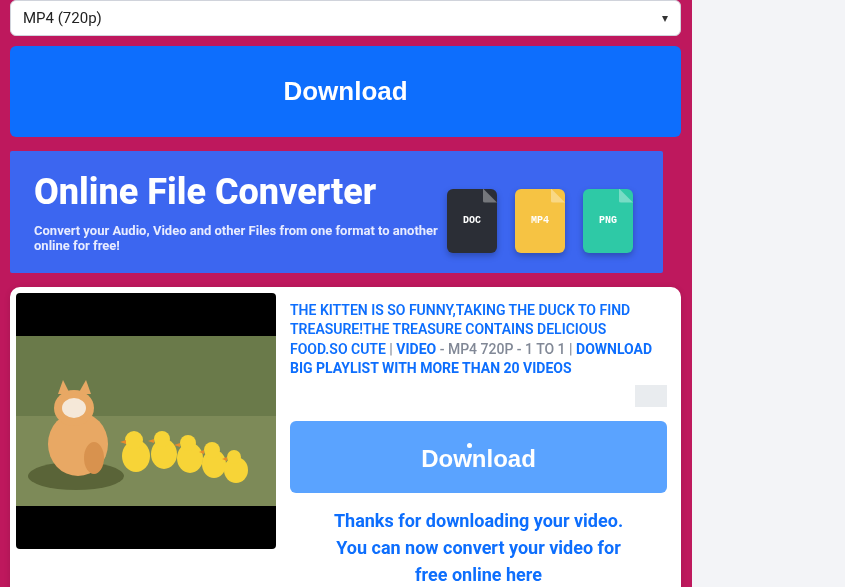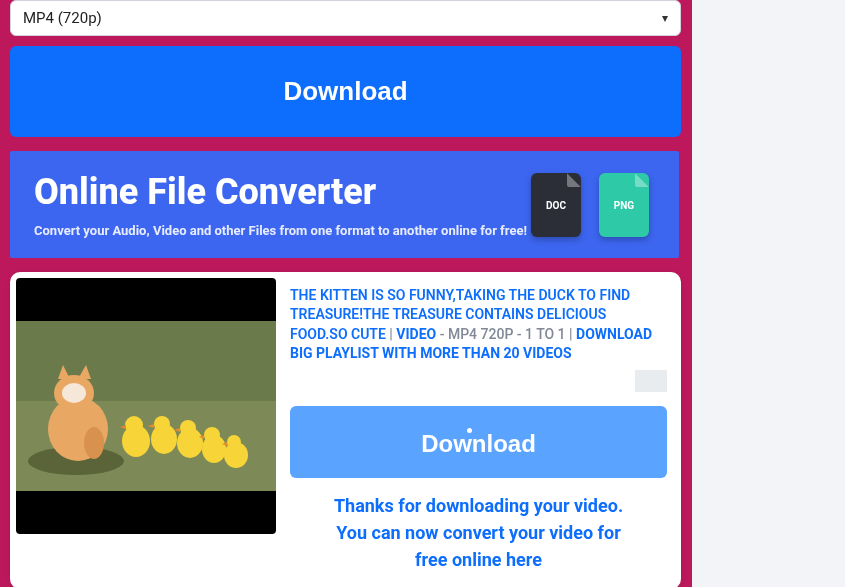--- a/index.html
+++ b/index.html
@@ -40,26 +40,26 @@
     color: #fff;
     border: none;
     border-radius: 6px;
     font-size: 26px;
     font-weight: 700;
     padding: 30px 0;
     width: calc(100% - 20px);
     cursor: pointer;
   }
   .banner {
-    margin: 0 12px 14px 10px;
+    margin: 0 28px 14px 10px;
     background: #3c66f0;
     border-radius: 2px;
     padding: 22px 24px 20px 24px;
     display: flex;
-    align-items: center;
+    align-items: flex-end;
     justify-content: space-between;
     cursor: pointer;
   }
   .banner-left { color: #fff; }
   .banner-title {
     font-size: 36px;
     font-weight: 800;
     line-height: 1.1;
     margin-bottom: 10px;
   }
@@ -78,20 +78,21 @@
     height: 64px;
     border-radius: 6px;
     position: relative;
     box-shadow: 0 3px 6px rgba(0,0,0,0.25);
     display: flex;
     align-items: center;
     justify-content: center;
     font-size: 10px;
     font-weight: 700;
     color: #fff;
+    font-family: Liberation Mono, monospace;
   }
   .ficon::before {
     content: "";
     position: absolute;
     top: 0; right: 0;
     width: 14px; height: 14px;
     background: rgba(255,255,255,0.35);
     clip-path: polygon(0 0, 100% 100%, 0 100%);
     border-bottom-left-radius: 2px;
   }
@@ -195,20 +196,21 @@
 
   <button class="big-download">Download</button>
 
   <div class="banner">
     <div class="banner-left">
       <div class="banner-title">Online File Converter</div>
       <div class="banner-sub">Convert your Audio, Video and other Files from one format to another online for free!</div>
     </div>
     <div class="banner-icons">
       <div class="ficon doc">DOC</div>
+      <div class="ficon mp4">MP4</div>
       <div class="ficon png">PNG</div>
     </div>
   </div>
 
   <div class="card">
     <div class="thumb">
       <svg viewBox="0 0 260 170" xmlns="http://www.w3.org/2000/svg">
         <rect width="260" height="170" fill="#6a7a4a"></rect>
         <rect width="260" height="90" y="80" fill="#7d8a58"></rect>
         <ellipse cx="60" cy="140" rx="48" ry="14" fill="#5a6438"></ellipse>

